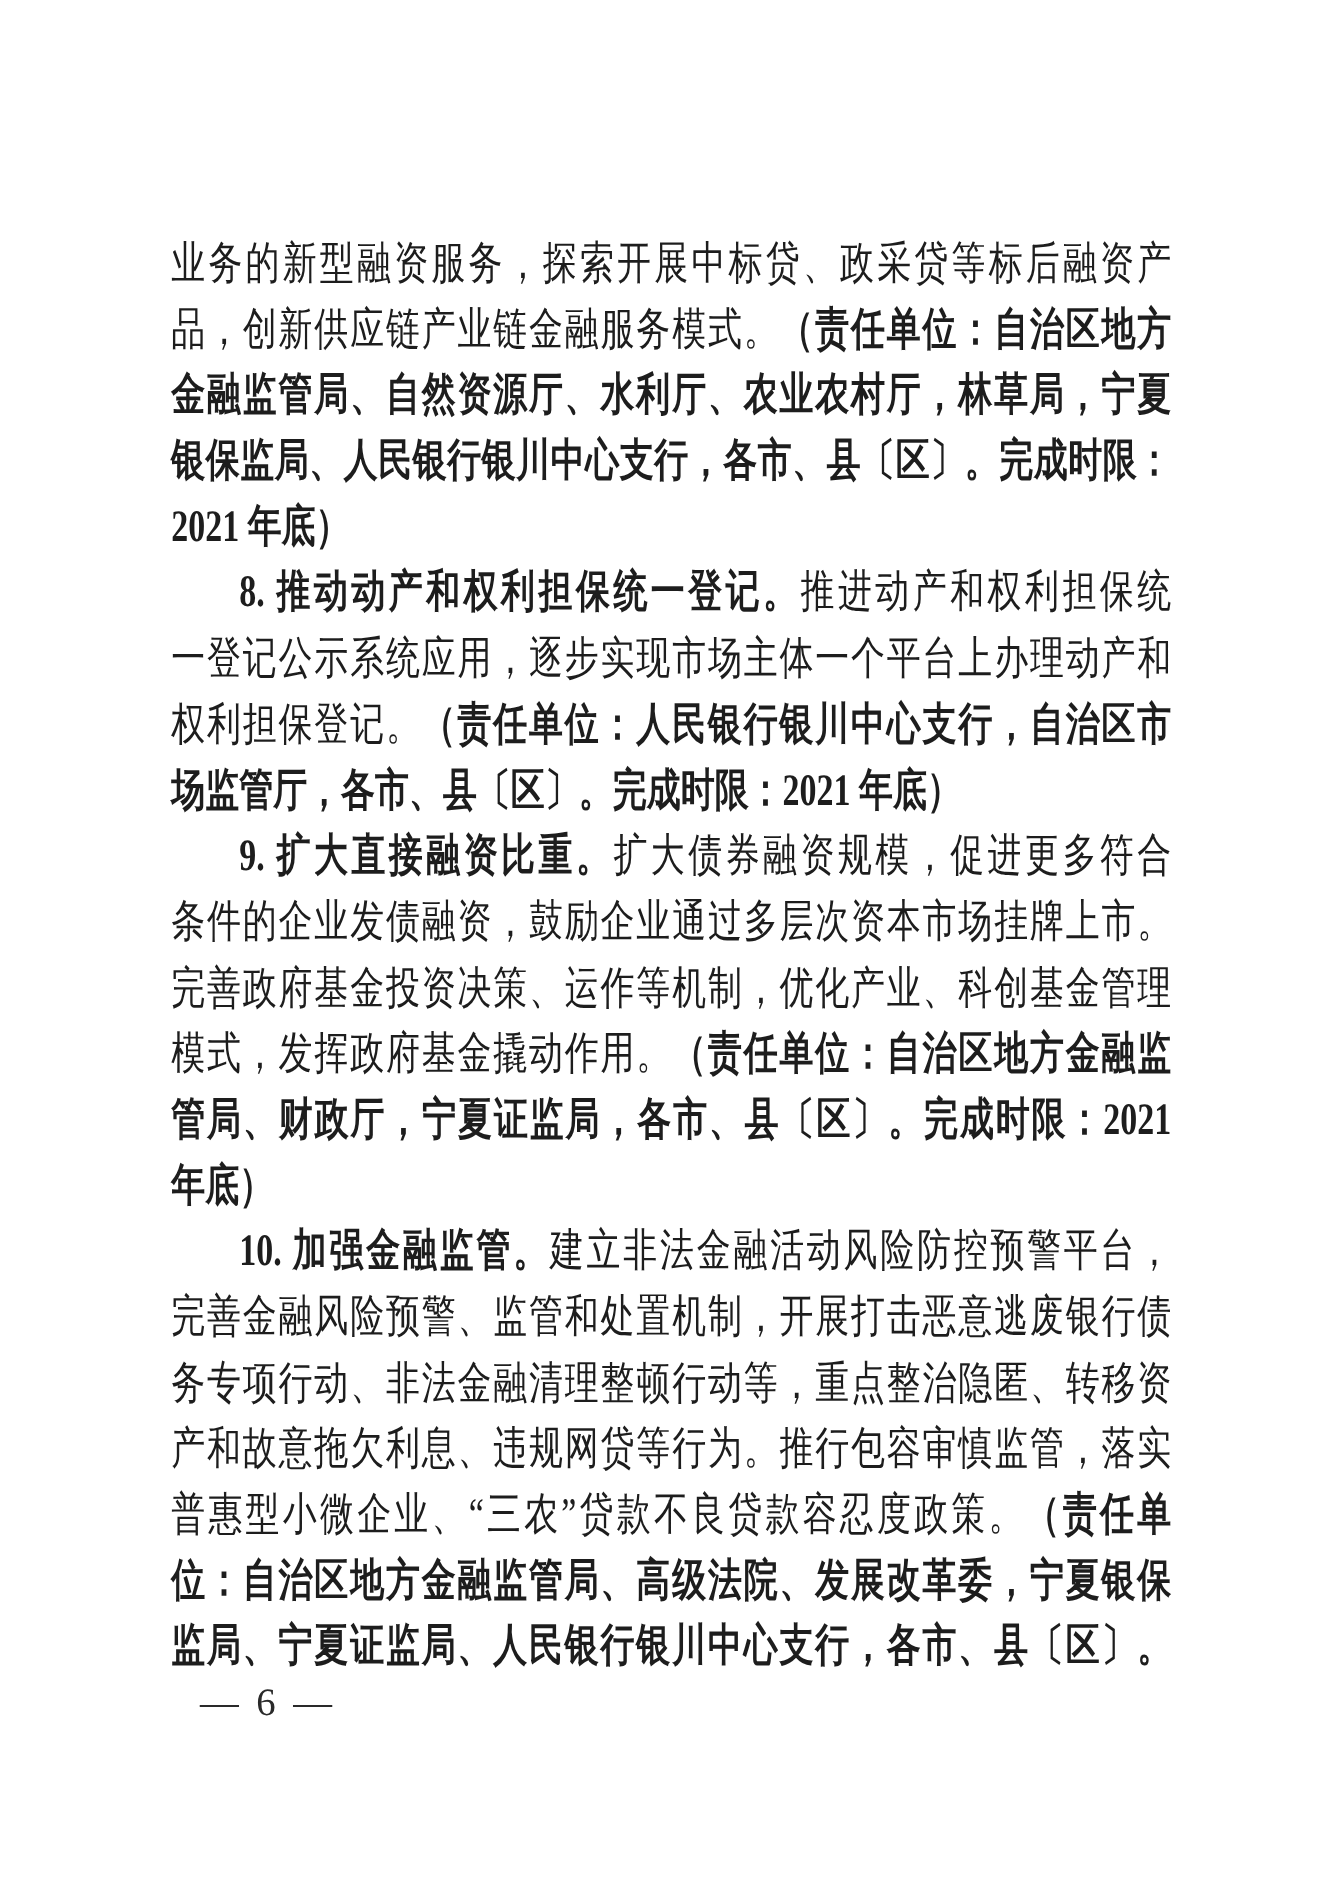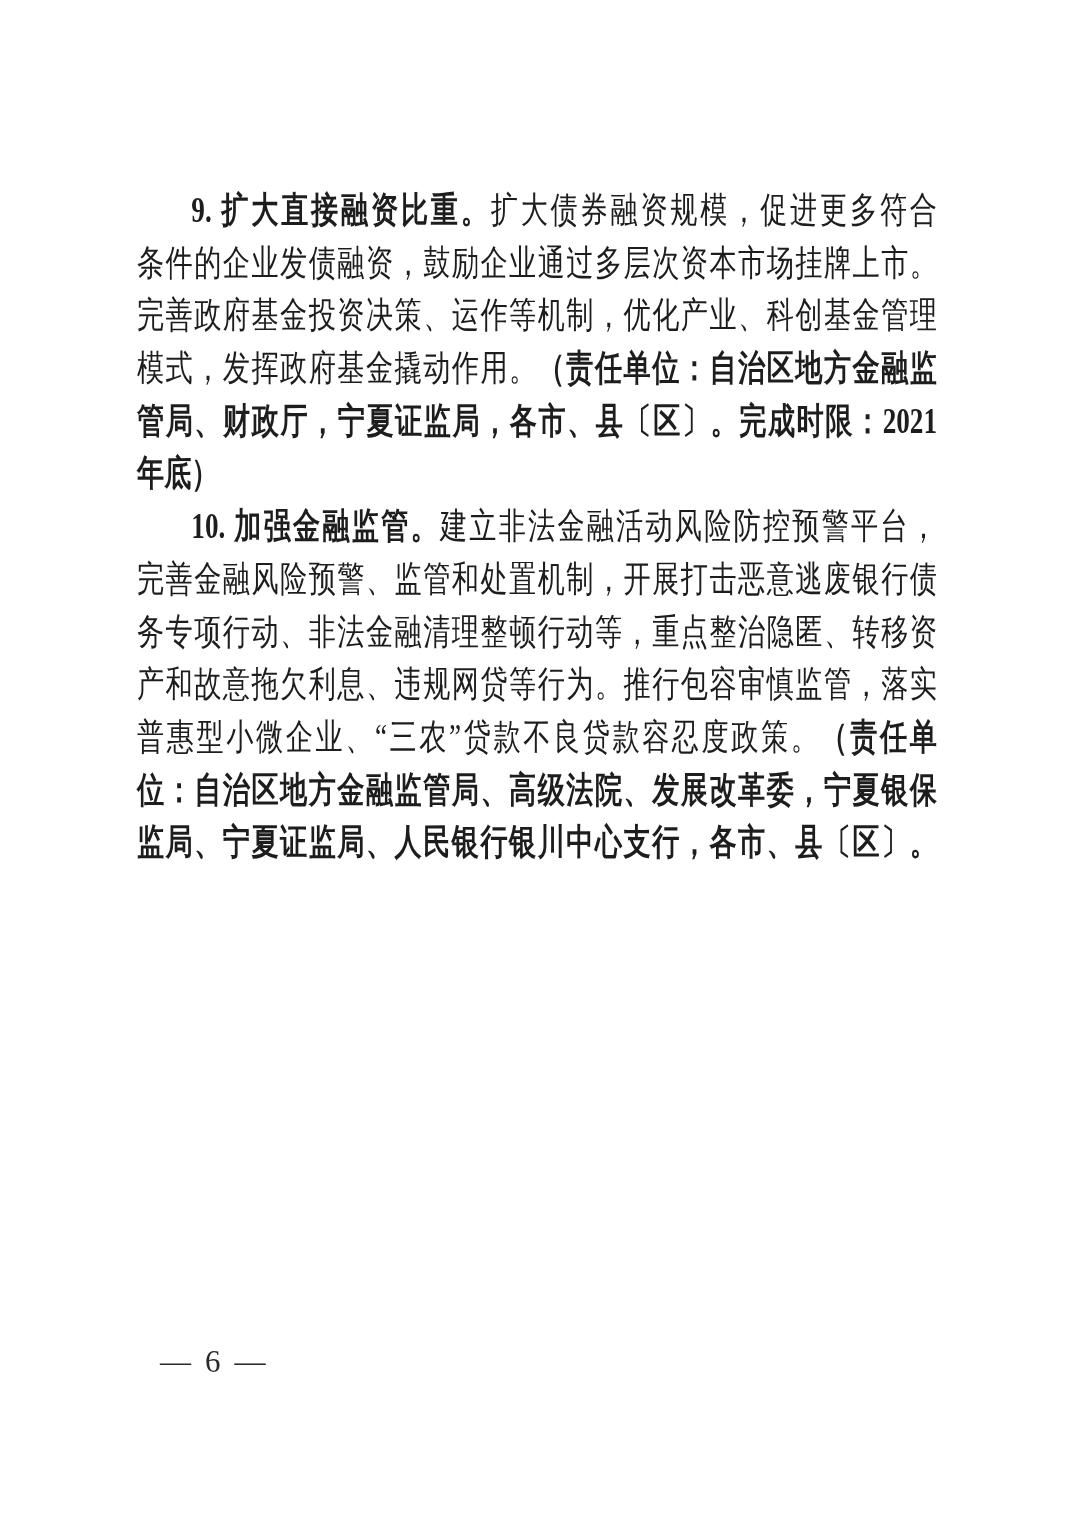--- a/index.html
+++ b/index.html
@@ -54,20 +54,33 @@
     letter-spacing: 0;
   }
   .footer .num { margin: 0 14px; }
 </style>
 </head>
 <body>
 
 <div class="page">
   <div class="textblock" id="textblock">
       <div class="para">
+        <div class="line j"><span>业务的新型融资服务，探索开展中标贷、政采贷等标后融资产</span></div>
+        <div class="line j"><span>品，创新供应链产业链金融服务模式。</span><b>（责任单位：自治区地方</b></div>
+        <div class="line j"><b>金融监管局、自然资源厅、水利厅、农业农村厅，林草局，宁夏</b></div>
+        <div class="line j"><b>银保监局、人民银行银川中心支行，各市、县〔区〕。完成时限：</b></div>
+        <div class="line nj"><b>2021 年底）</b></div>
+      </div>
+      <div class="para">
+        <div class="line j ind"><b>8. 推动动产和权利担保统一登记。</b><span>推进动产和权利担保统</span></div>
+        <div class="line j"><span>一登记公示系统应用，逐步实现市场主体一个平台上办理动产和</span></div>
+        <div class="line j"><span>权利担保登记。</span><b>（责任单位：人民银行银川中心支行，自治区市</b></div>
+        <div class="line nj"><b>场监管厅，各市、县〔区〕。完成时限：2021 年底）</b></div>
+      </div>
+      <div class="para">
         <div class="line j ind"><b>9. 扩大直接融资比重。</b><span>扩大债券融资规模，促进更多符合</span></div>
         <div class="line j"><span>条件的企业发债融资，鼓励企业通过多层次资本市场挂牌上市。</span></div>
         <div class="line j"><span>完善政府基金投资决策、运作等机制，优化产业、科创基金管理</span></div>
         <div class="line j"><span>模式，发挥政府基金撬动作用。</span><b>（责任单位：自治区地方金融监</b></div>
         <div class="line j"><b>管局、财政厅，宁夏证监局，各市、县〔区〕。完成时限：2021</b></div>
         <div class="line nj"><b>年底）</b></div>
       </div>
       <div class="para">
         <div class="line j ind"><b>10. 加强金融监管。</b><span>建立非法金融活动风险防控预警平台，</span></div>
         <div class="line j"><span>完善金融风险预警、监管和处置机制，开展打击恶意逃废银行债</span></div>

